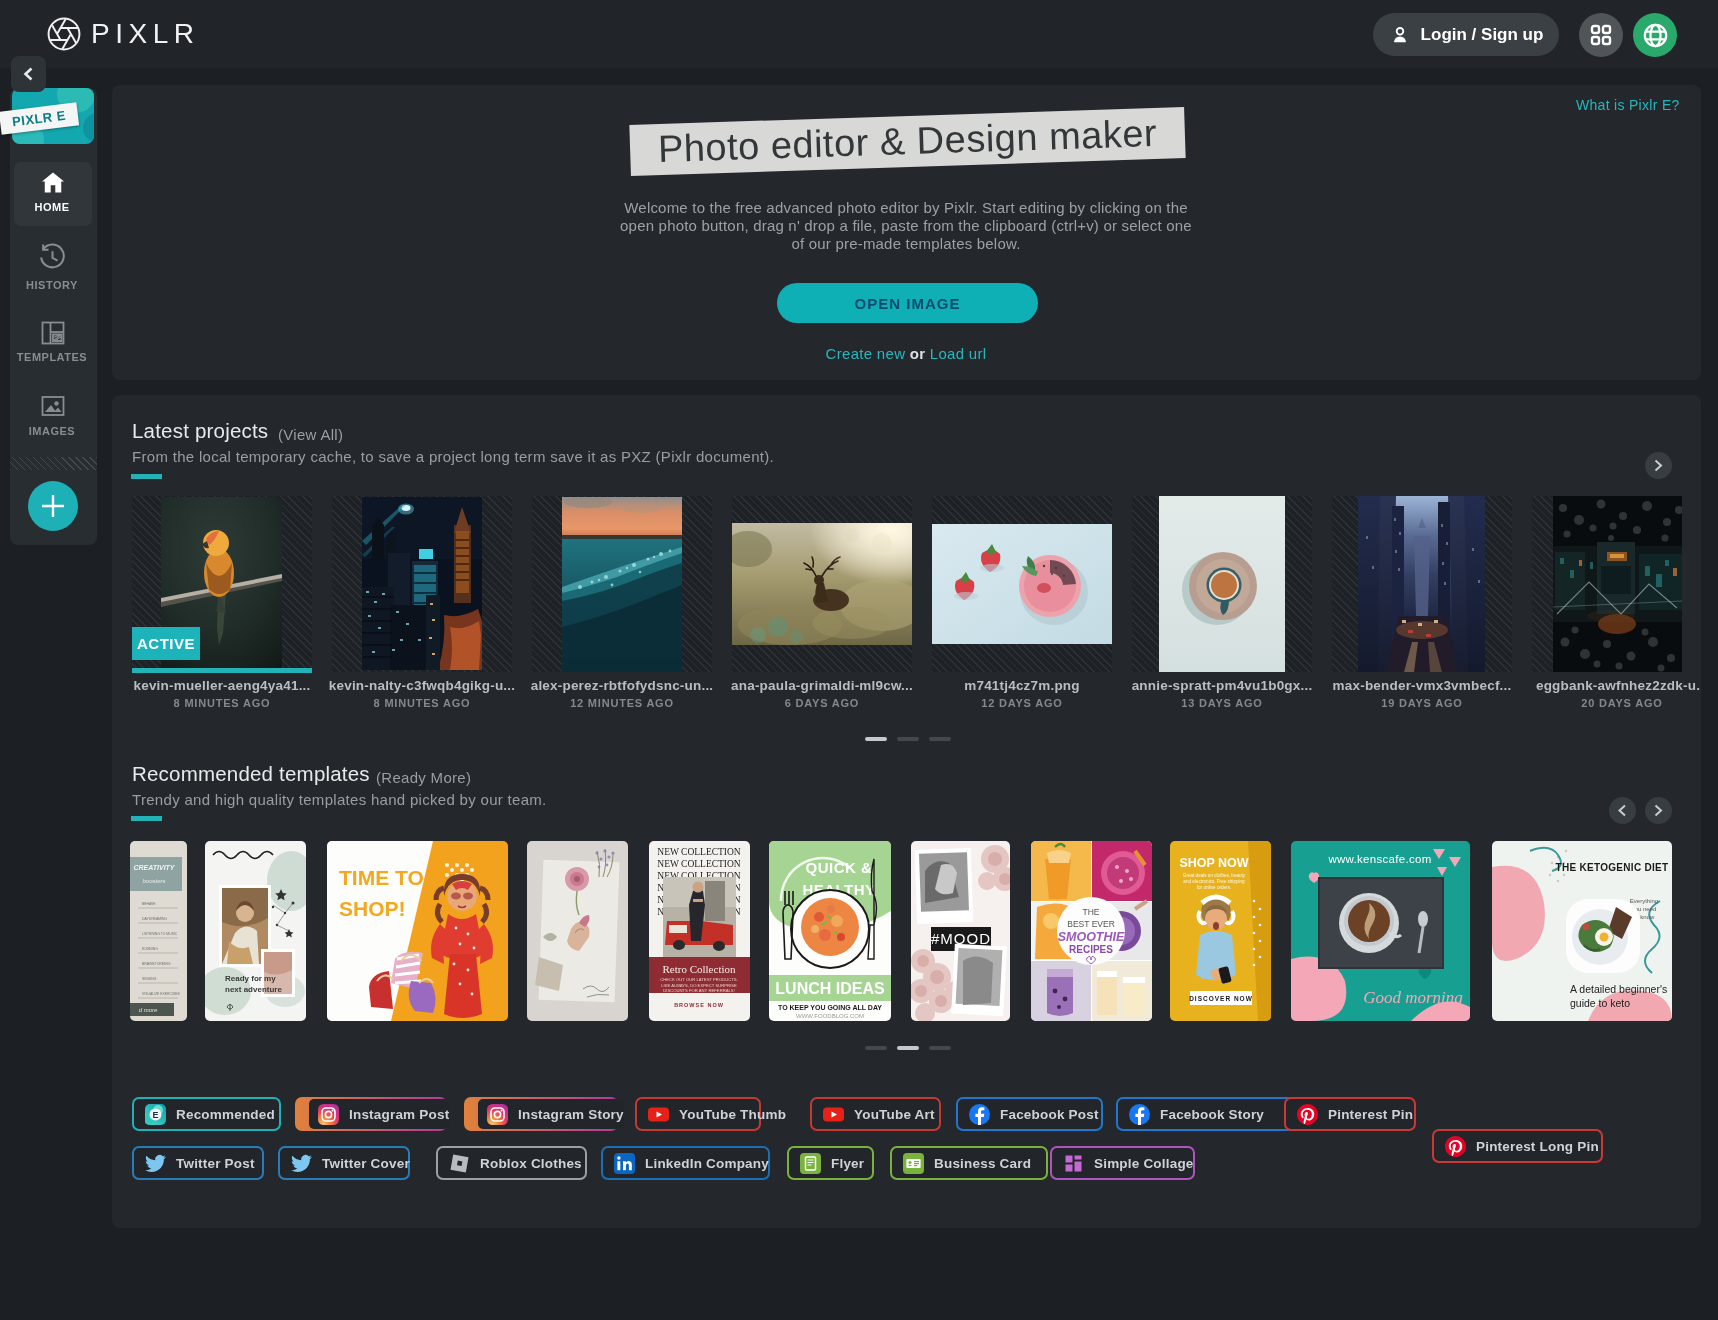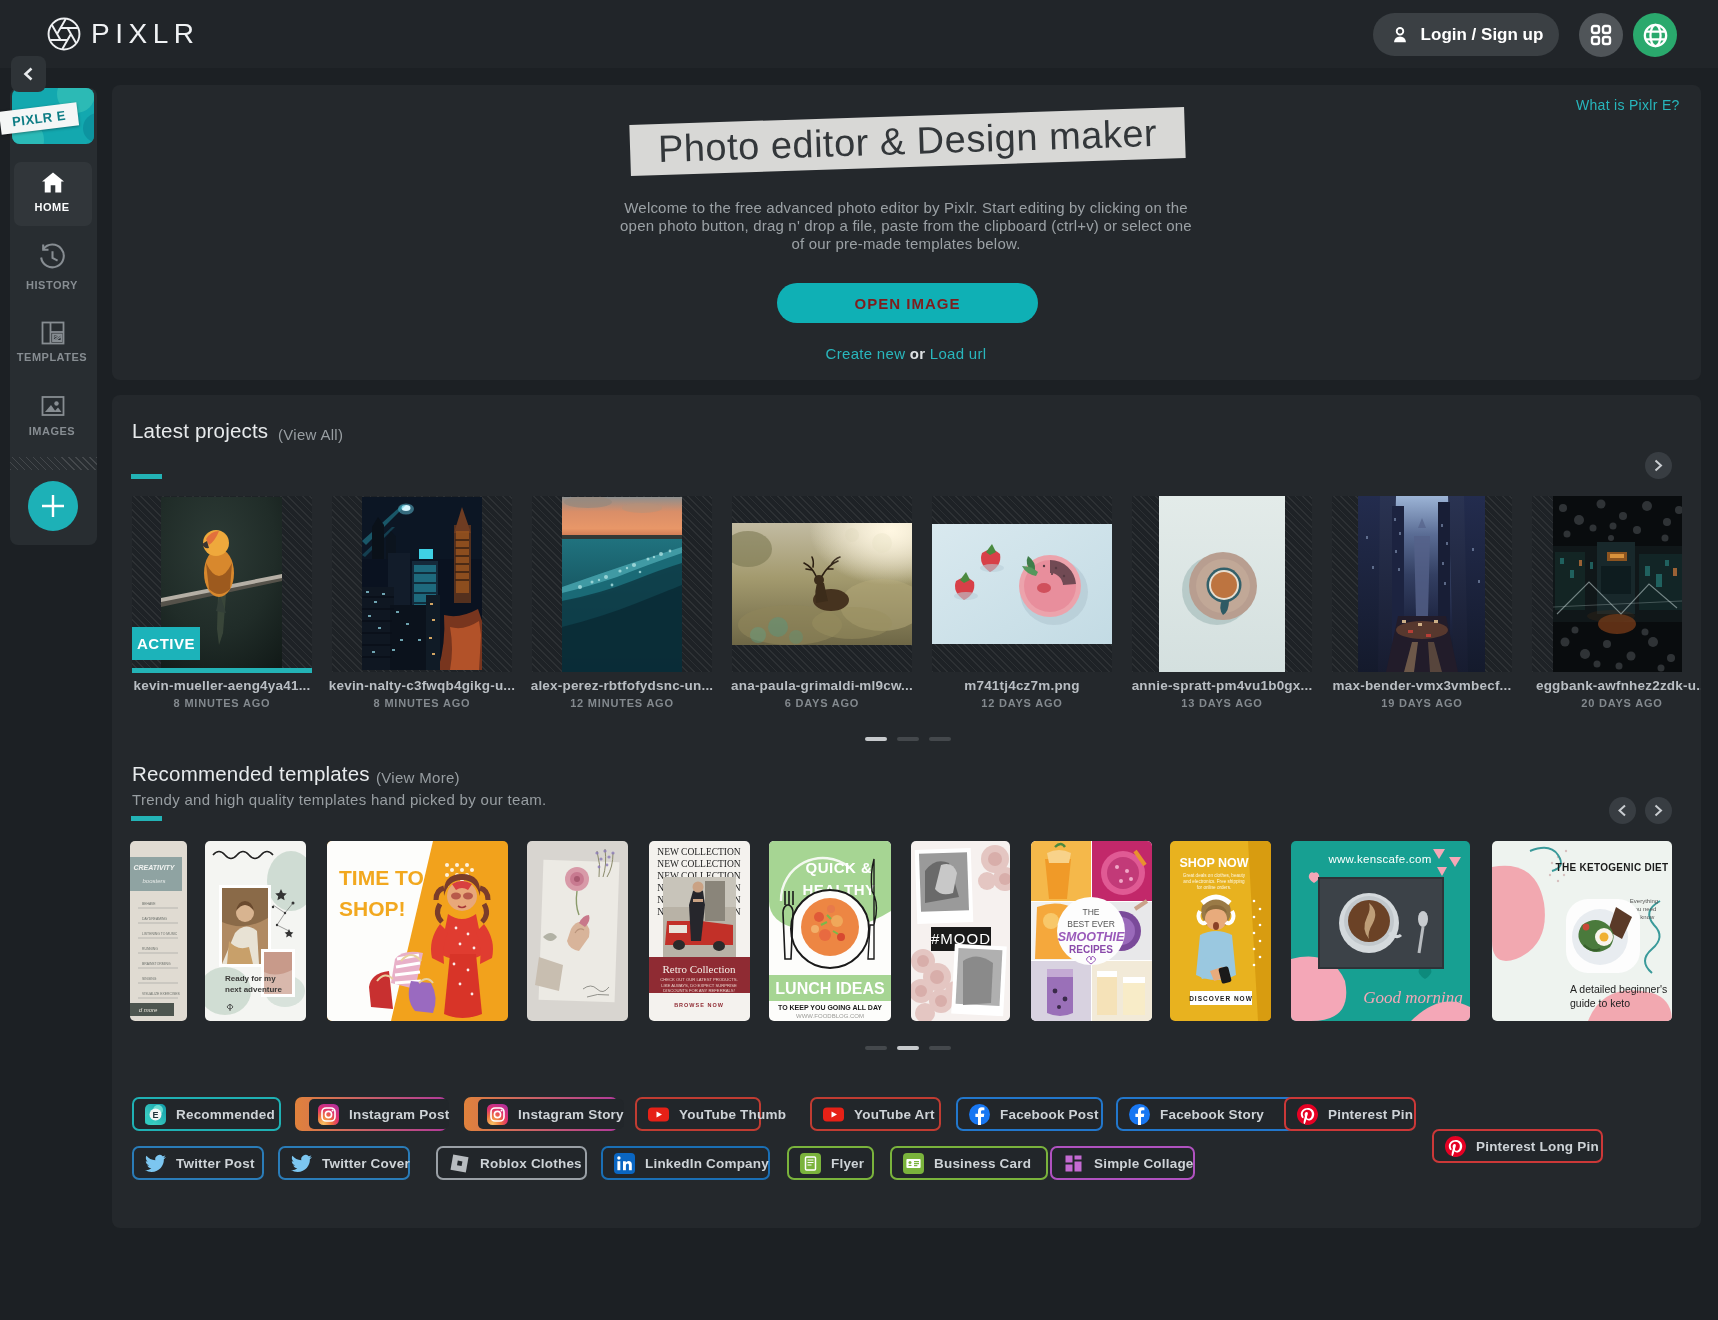--- a/index.html
+++ b/index.html
@@ -20,21 +20,21 @@
 .navlbl.on { color:#fbfcfd; }
 .navlbl.off { color:#878d92; }
 .hatchdiv { left:10px; top:457px; width:87px; height:13px; background:repeating-linear-gradient(45deg, rgba(255,255,255,0.13) 0 1px, transparent 1px 5px); }
 .plusbtn { left:28px; top:481px; width:50px; height:50px; border-radius:50%; background:#1db1b7; display:flex; align-items:center; justify-content:center; }
 .panel { background:#24282c; border-radius:8px; }
 .hero { left:112px; top:85px; width:1589px; height:295px; }
 .whatis { left:1576px; top:97px; font-size:14px; color:#27b6bc; letter-spacing:.3px; }
 .banner { left:630px; top:116px; width:555px; height:51px; background:#d8d8d6; transform:rotate(-1.85deg); display:flex; align-items:center; justify-content:center; }
 .banner span { font-size:38px; letter-spacing:.5px; color:#33373a; white-space:nowrap; }
 .herotxt { left:421px; top:199px; width:970px; text-align:center; font-size:15px; line-height:17.8px; color:#9ba1a5; letter-spacing:.2px; }
-.openbtn { left:777px; top:283px; width:261px; height:40px; border-radius:21px; background:#0fb0b5; color:#7f1d1d; font-size:15px; font-weight:bold; letter-spacing:1px; display:flex; align-items:center; justify-content:center; }
+.openbtn { left:777px; top:283px; width:261px; height:40px; border-radius:21px; background:#0fb0b5; color:#0c4a6e; font-size:15px; font-weight:bold; letter-spacing:1px; display:flex; align-items:center; justify-content:center; }
 .createrow { left:421px; top:345px; width:970px; text-align:center; font-size:15px; letter-spacing:.3px; color:#dde0e2; }
 .createrow a { color:#29b7bd; text-decoration:none; }
 .mainpanel { left:112px; top:395px; width:1589px; height:833px; overflow:hidden; }
 .sect-title { font-size:20.5px; color:#e7eaec; letter-spacing:.2px; }
 .sect-view { font-size:15px; color:#989ea2; letter-spacing:.3px; }
 .sect-sub { font-size:15px; color:#989ea2; letter-spacing:.3px; }
 .tealbar { width:31px; height:5px; background:#23b3b6; }
 .arrowbtn { width:27px; height:27px; border-radius:50%; background:#383d42; display:flex; align-items:center; justify-content:center; }
 .tile { top:101px; width:180px; height:176px; background-color:#1e2226; background-image:repeating-linear-gradient(45deg, rgba(255,255,255,0.065) 0 1.2px, transparent 1.2px 5.2px); }
 .photo { position:absolute; overflow:hidden; }
@@ -132,20 +132,21 @@
 <div class="abs banner">
     <span>Photo editor &amp; Design maker</span>
   </div>
 <div class="abs herotxt">Welcome to the free advanced photo editor by Pixlr. Start editing by clicking on the<br>open photo button, drag n' drop a file, paste from the clipboard (ctrl+v) or select one<br>of our pre-made templates below.</div>
 <div class="abs openbtn">OPEN IMAGE</div>
 <div class="abs createrow"><a>Create new</a> <b>or</b> <a>Load url</a></div>
 
 <div class="abs panel mainpanel">
   <div class="abs sect-title" style="left:20px;top:24px">Latest projects</div>
   <div class="abs sect-view" style="left:166px;top:31px">(View All)</div>
+  <div class="abs sect-sub" style="left:20px;top:53px">From the local temporary cache, to save a project long term save it as PXZ (Pixlr document).</div>
   <div class="abs tealbar" style="left:19px;top:79px"></div>
   <div class="abs arrowbtn" style="left:1533px;top:57px">
       <svg width="9" height="13" viewBox="0 0 9 13" fill="none" stroke="#c9cdd1" stroke-width="2">
         <path d="M1.5 1.5 L7 6.5 L1.5 11.5"></path>
       </svg>
     </div>
 
   <div id="cards">
 
   <div class="abs tile" style="left:20px"></div>
@@ -477,21 +478,21 @@
     </g>
   </svg>
   <div class="abs fname" style="left:1410px">eggbank-awfnhez2zdk-u...</div>
   <div class="abs ftime" style="left:1410px">20 DAYS AGO</div>
   </div>
   <div class="abs dash on" style="left:753px;top:342px"></div>
   <div class="abs dash" style="left:785px;top:342px"></div>
   <div class="abs dash" style="left:817px;top:342px"></div>
 
   <div class="abs sect-title" style="left:20px;top:367px">Recommended templates</div>
-  <div class="abs sect-view" style="left:264px;top:374px">(View More)</div>
+  <div class="abs sect-view" style="left:264px;top:374px">(Ready More)</div>
   <div class="abs sect-sub" style="left:20px;top:396px">Trendy and high quality templates hand picked by our team.</div>
   <div class="abs tealbar" style="left:19px;top:421px"></div>
   <div class="abs arrowbtn" style="left:1497px;top:402px">
       <svg width="9" height="13" viewBox="0 0 9 13" fill="none" stroke="#c9cdd1" stroke-width="2">
         <path d="M7 1.5 L1.5 6.5 L7 11.5"></path>
       </svg>
     </div>
   <div class="abs arrowbtn" style="left:1533px;top:402px">
       <svg width="9" height="13" viewBox="0 0 9 13" fill="none" stroke="#c9cdd1" stroke-width="2">
         <path d="M1.5 1.5 L7 6.5 L1.5 11.5"></path>

